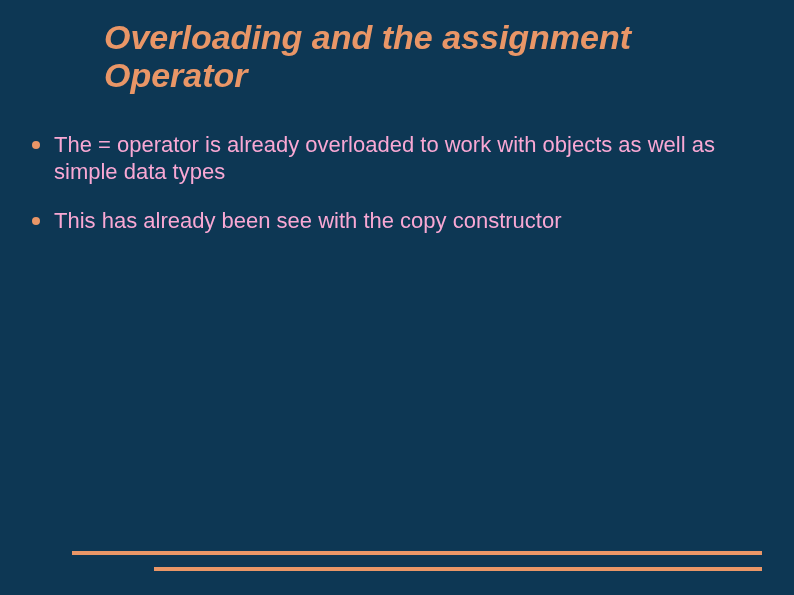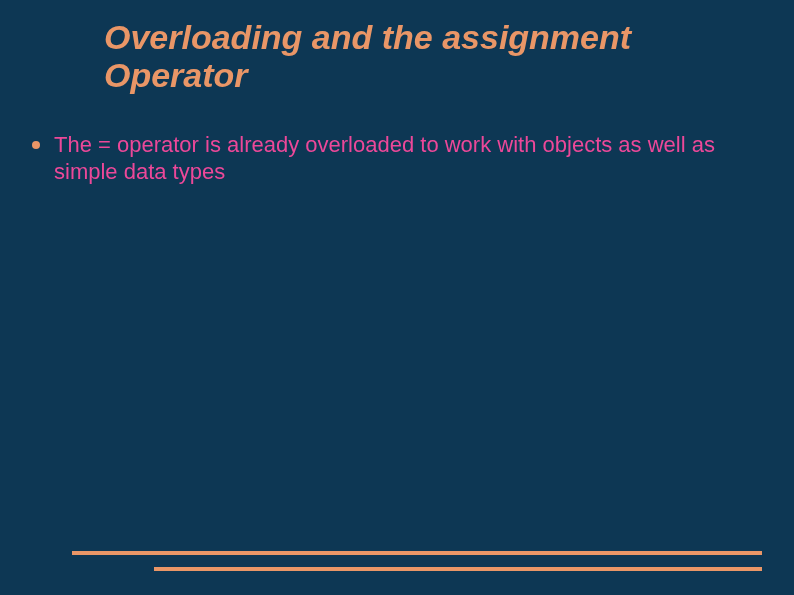--- a/index.html
+++ b/index.html
@@ -23,21 +23,21 @@
     font-size: 34px;
     font-style: italic;
     font-weight: bold;
     line-height: 1.12;
   }
   .body {
     position: absolute;
     left: 32px;
     top: 132px;
     right: 40px;
-    color: #ec4899;
+    color: #f9a8d4;
     font-size: 22px;
     line-height: 1.22;
   }
   .item {
     display: flex;
     align-items: flex-start;
     margin-bottom: 22px;
   }
   .bullet {
     width: 8px;
@@ -69,16 +69,20 @@
 </head>
 <body>
 
 <div class="title">Overloading and the assignment Operator</div>
 
 <div class="body">
   <div class="item">
     <div class="bullet"></div>
     <div class="txt">The = operator is already overloaded to work with objects as well as simple data types</div>
   </div>
+  <div class="item">
+    <div class="bullet"></div>
+    <div class="txt">This has already been see with the copy constructor</div>
+  </div>
 </div>
 
 <div class="rule top"></div>
 <div class="rule bottom"></div>
 
 </body></html>

